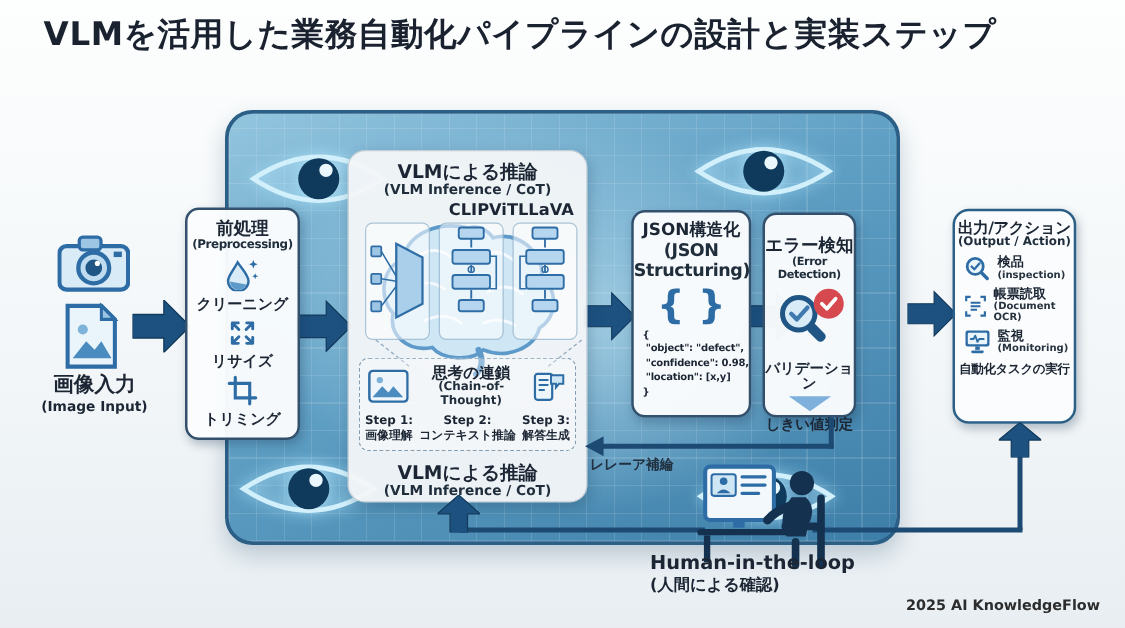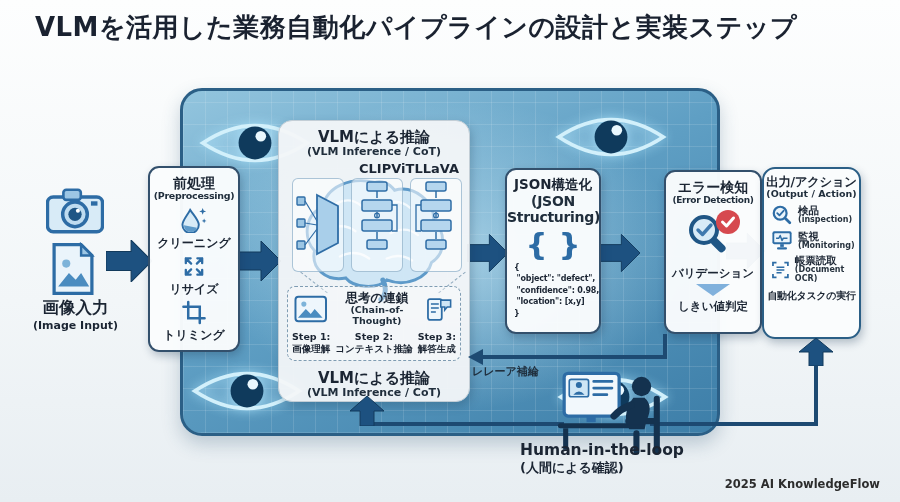--- a/index.html
+++ b/index.html
@@ -238,21 +238,21 @@
     <div class="jp-t" style="font-size:13.5px">JSON構造化</div>
     <div class="en-t" style="font-size:14px;letter-spacing:-0.3px">(JSON Structuring)</div>
     <div class="brace">{ }</div>
     <div class="jsoncode">{
  "object": "defect",
  "confidence": 0.98,
  "location": [x,y]
 }</div>
   </div>
 
-  <div class="box" style="left:664px;top:170px;width:98px;height:164px;padding-top:7px;">
+  <div class="box" style="left:610px;top:170px;width:75px;height:164px;padding-top:17px;">
     <div class="jp-t" style="font-size:14px">エラー検知</div>
     <div class="en-t" style="font-size:9px;letter-spacing:-0.3px">(Error Detection)</div>
     <div style="position:relative;width:56px;height:50px;margin:4px auto 0;">
       <svg width="48" height="48" viewBox="0 0 48 48" style="position:absolute;left:0;top:2px">
         <circle cx="19" cy="19" r="13" fill="#d8ebf7" stroke="#1f5685" stroke-width="4"></circle>
         <path d="M13 19 l4.5 4.5 8.5 -9.5" stroke="#3f79ae" stroke-width="3.4" fill="none" stroke-linecap="round" stroke-linejoin="round"></path>
         <rect x="28" y="26" width="17" height="8" rx="3.5" transform="rotate(45 30 28)" fill="#1f5685"></rect>
       </svg>
       <svg width="26" height="26" viewBox="0 0 26 26" style="position:absolute;right:0;top:0">
         <circle cx="13" cy="13" r="12" fill="#d6494f"></circle>
@@ -272,40 +272,40 @@
         <circle cx="10" cy="10" r="7" fill="#eaf4fb" stroke="#2d6ca5" stroke-width="2.4"></circle>
         <path d="M6.8 10 l2.4 2.4 4.5 -5" stroke="#2d6ca5" stroke-width="2" fill="none" stroke-linecap="round" stroke-linejoin="round"></path>
         <path d="M15.5 15.5 l5 5" stroke="#2d6ca5" stroke-width="3" stroke-linecap="round"></path>
       </svg>
       <div class="txt">
         <div class="jp">検品</div>
         <div class="en">(inspection)</div>
       </div>
     </div>
     <div class="outrow">
+      <svg width="22" height="22" viewBox="0 0 24 24" fill="none" stroke="#2d6ca5">
+        <path d="M7 2.5 H2.5 v4.5 M17 2.5 h4.5 v4.5 M2.5 17 v4.5 h4.5 M21.5 17 v4.5 h-4.5" stroke-width="2.2"></path>
+        <path d="M7 8.5 h10 M7 12 h10 M7 15.5 h6.5" stroke-width="2"></path>
+      </svg>
+      <div class="txt">
+        <div class="jp">帳票読取</div>
+        <div class="en">(Document OCR)</div>
+      </div>
+    </div>
+    <div class="outrow">
       <svg width="22" height="21" viewBox="0 0 24 23">
         <rect x="1.5" y="1.5" width="21" height="14" rx="2" fill="#2d6ca5"></rect>
         <rect x="3.5" y="3.5" width="17" height="10" rx="1" fill="#eaf4fb"></rect>
         <path d="M5.5 9 h3 l1.5 -3 2 5.5 1.5 -2.5 h4.5" stroke="#2d6ca5" stroke-width="1.6" fill="none" stroke-linejoin="round"></path>
         <rect x="10" y="15.5" width="4" height="3" fill="#2d6ca5"></rect>
         <rect x="6.5" y="19" width="11" height="2.4" rx="1.2" fill="#2d6ca5"></rect>
       </svg>
       <div class="txt">
         <div class="jp">監視</div>
         <div class="en">(Monitoring)</div>
-      </div>
-    </div>
-    <div class="outrow">
-      <svg width="22" height="22" viewBox="0 0 24 24" fill="none" stroke="#2d6ca5">
-        <path d="M7 2.5 H2.5 v4.5 M17 2.5 h4.5 v4.5 M2.5 17 v4.5 h4.5 M21.5 17 v4.5 h-4.5" stroke-width="2.2"></path>
-        <path d="M7 8.5 h10 M7 12 h10 M7 15.5 h6.5" stroke-width="2"></path>
-      </svg>
-      <div class="txt">
-        <div class="jp">帳票読取</div>
-        <div class="en">(Document OCR)</div>
       </div>
     </div>
     <div class="item-l" style="font-size:10px;margin-top:6px;letter-spacing:-0.3px">自動化タスクの実行</div>
   </div>
 
   <div class="flowline" style="left:663px;top:334px;width:4px;height:25px;"></div>
   <div class="flowline" style="left:482px;top:355px;width:185px;height:4px;"></div>
   <svg style="position:absolute;left:468px;top:349px" width="15" height="16" viewBox="0 0 15 16">
       <polygon points="15,0 0,8 15,16" fill="#1d4a72"></polygon>
     </svg>

